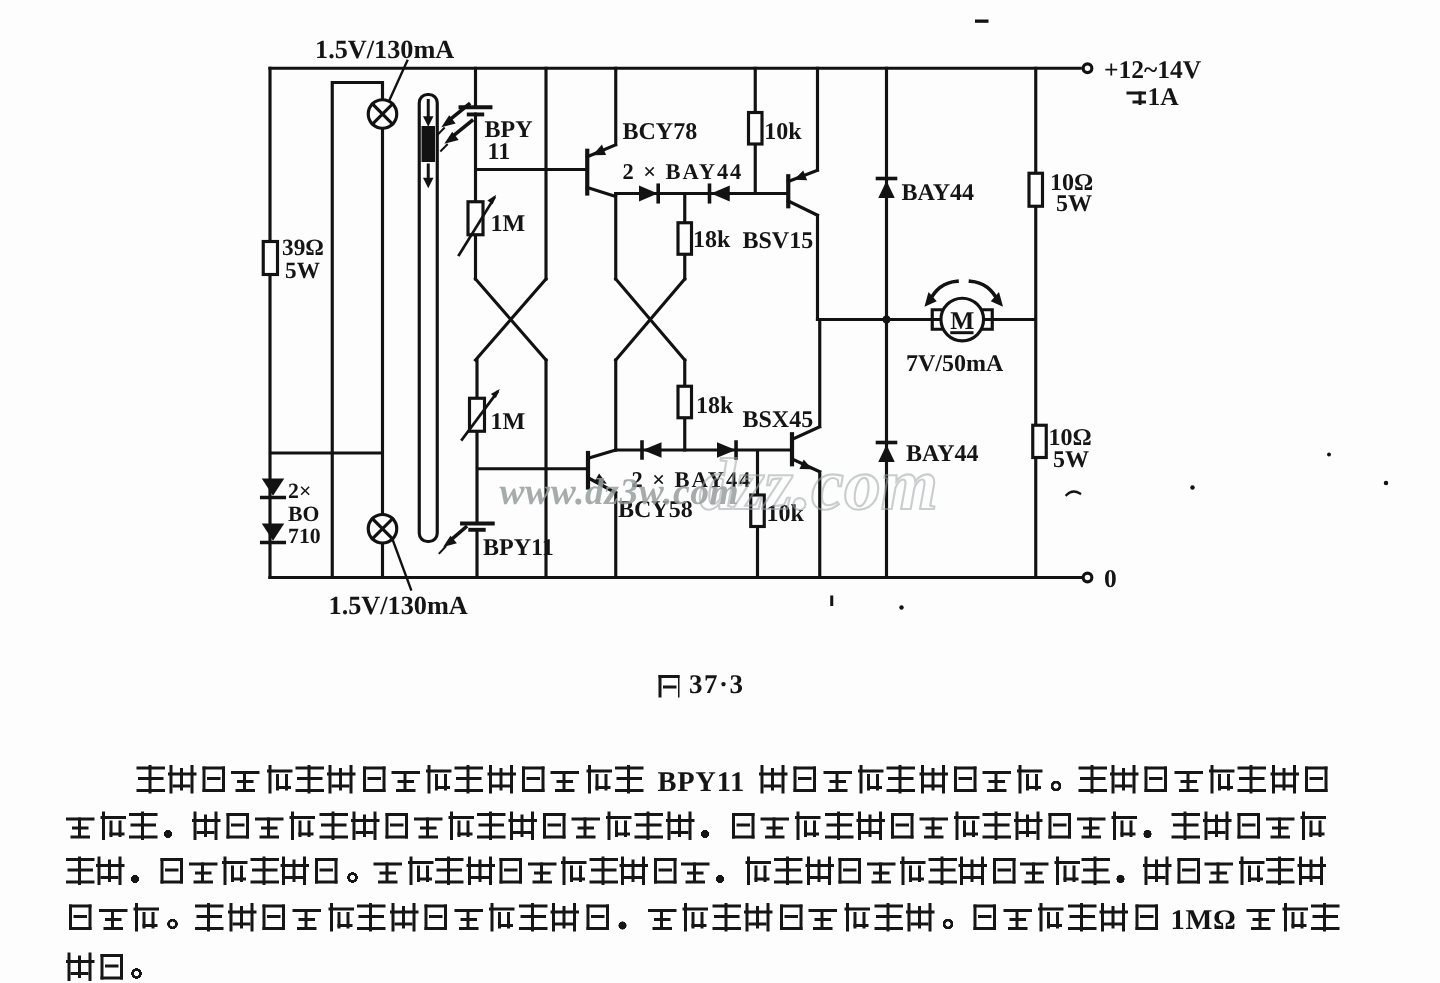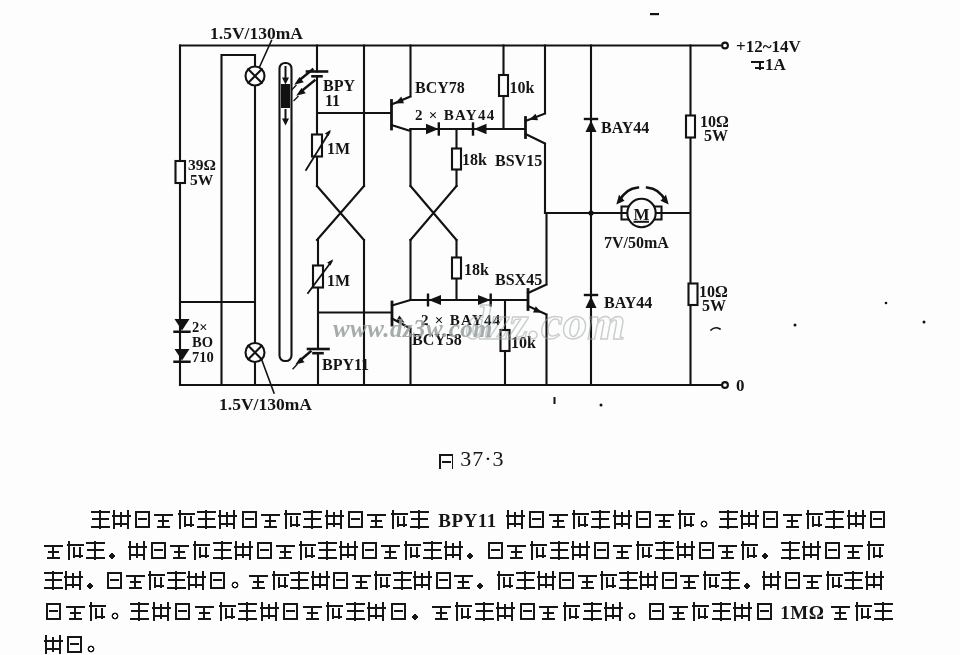--- a/index.html
+++ b/index.html
@@ -1,21 +1,21 @@
 <!DOCTYPE html>
 <html><head>
 <meta charset="utf-8">
 <style>
 html,body{margin:0;padding:0;}
 body{width:960px;height:655px;background:#fdfdfd;position:relative;overflow:hidden;
  font-family:"Liberation Serif",serif;}
 #schem{position:absolute;left:0;top:0;}
 .wm{position:absolute;color:rgba(150,158,158,0.60);font-family:"Liberation Serif",serif;
  font-style:italic;font-weight:bold;white-space:nowrap;}
-#cap{position:absolute;left:436px;top:446px;font-size:22px;font-weight:normal;color:#151515;
+#cap{position:absolute;left:436px;top:446px;font-size:18px;font-weight:bold;color:#151515;
  letter-spacing:1px;}
 #para{position:absolute;left:0;top:0;width:960px;color:#151515;}
 .ln{position:absolute;white-space:nowrap;}
 .h{display:inline-block;width:19px;height:20px;margin:0 0.9px;vertical-align:-3px;
  background-repeat:no-repeat;}
 .h1{background-image:
  linear-gradient(#161616,#161616),linear-gradient(#161616,#161616),
  linear-gradient(#161616,#161616),linear-gradient(#161616,#161616);
  background-size:19px 2px,17px 2px,19px 2px,2px 19px;
  background-position:0 1px,1px 8px,0 16px,8px 0;}

